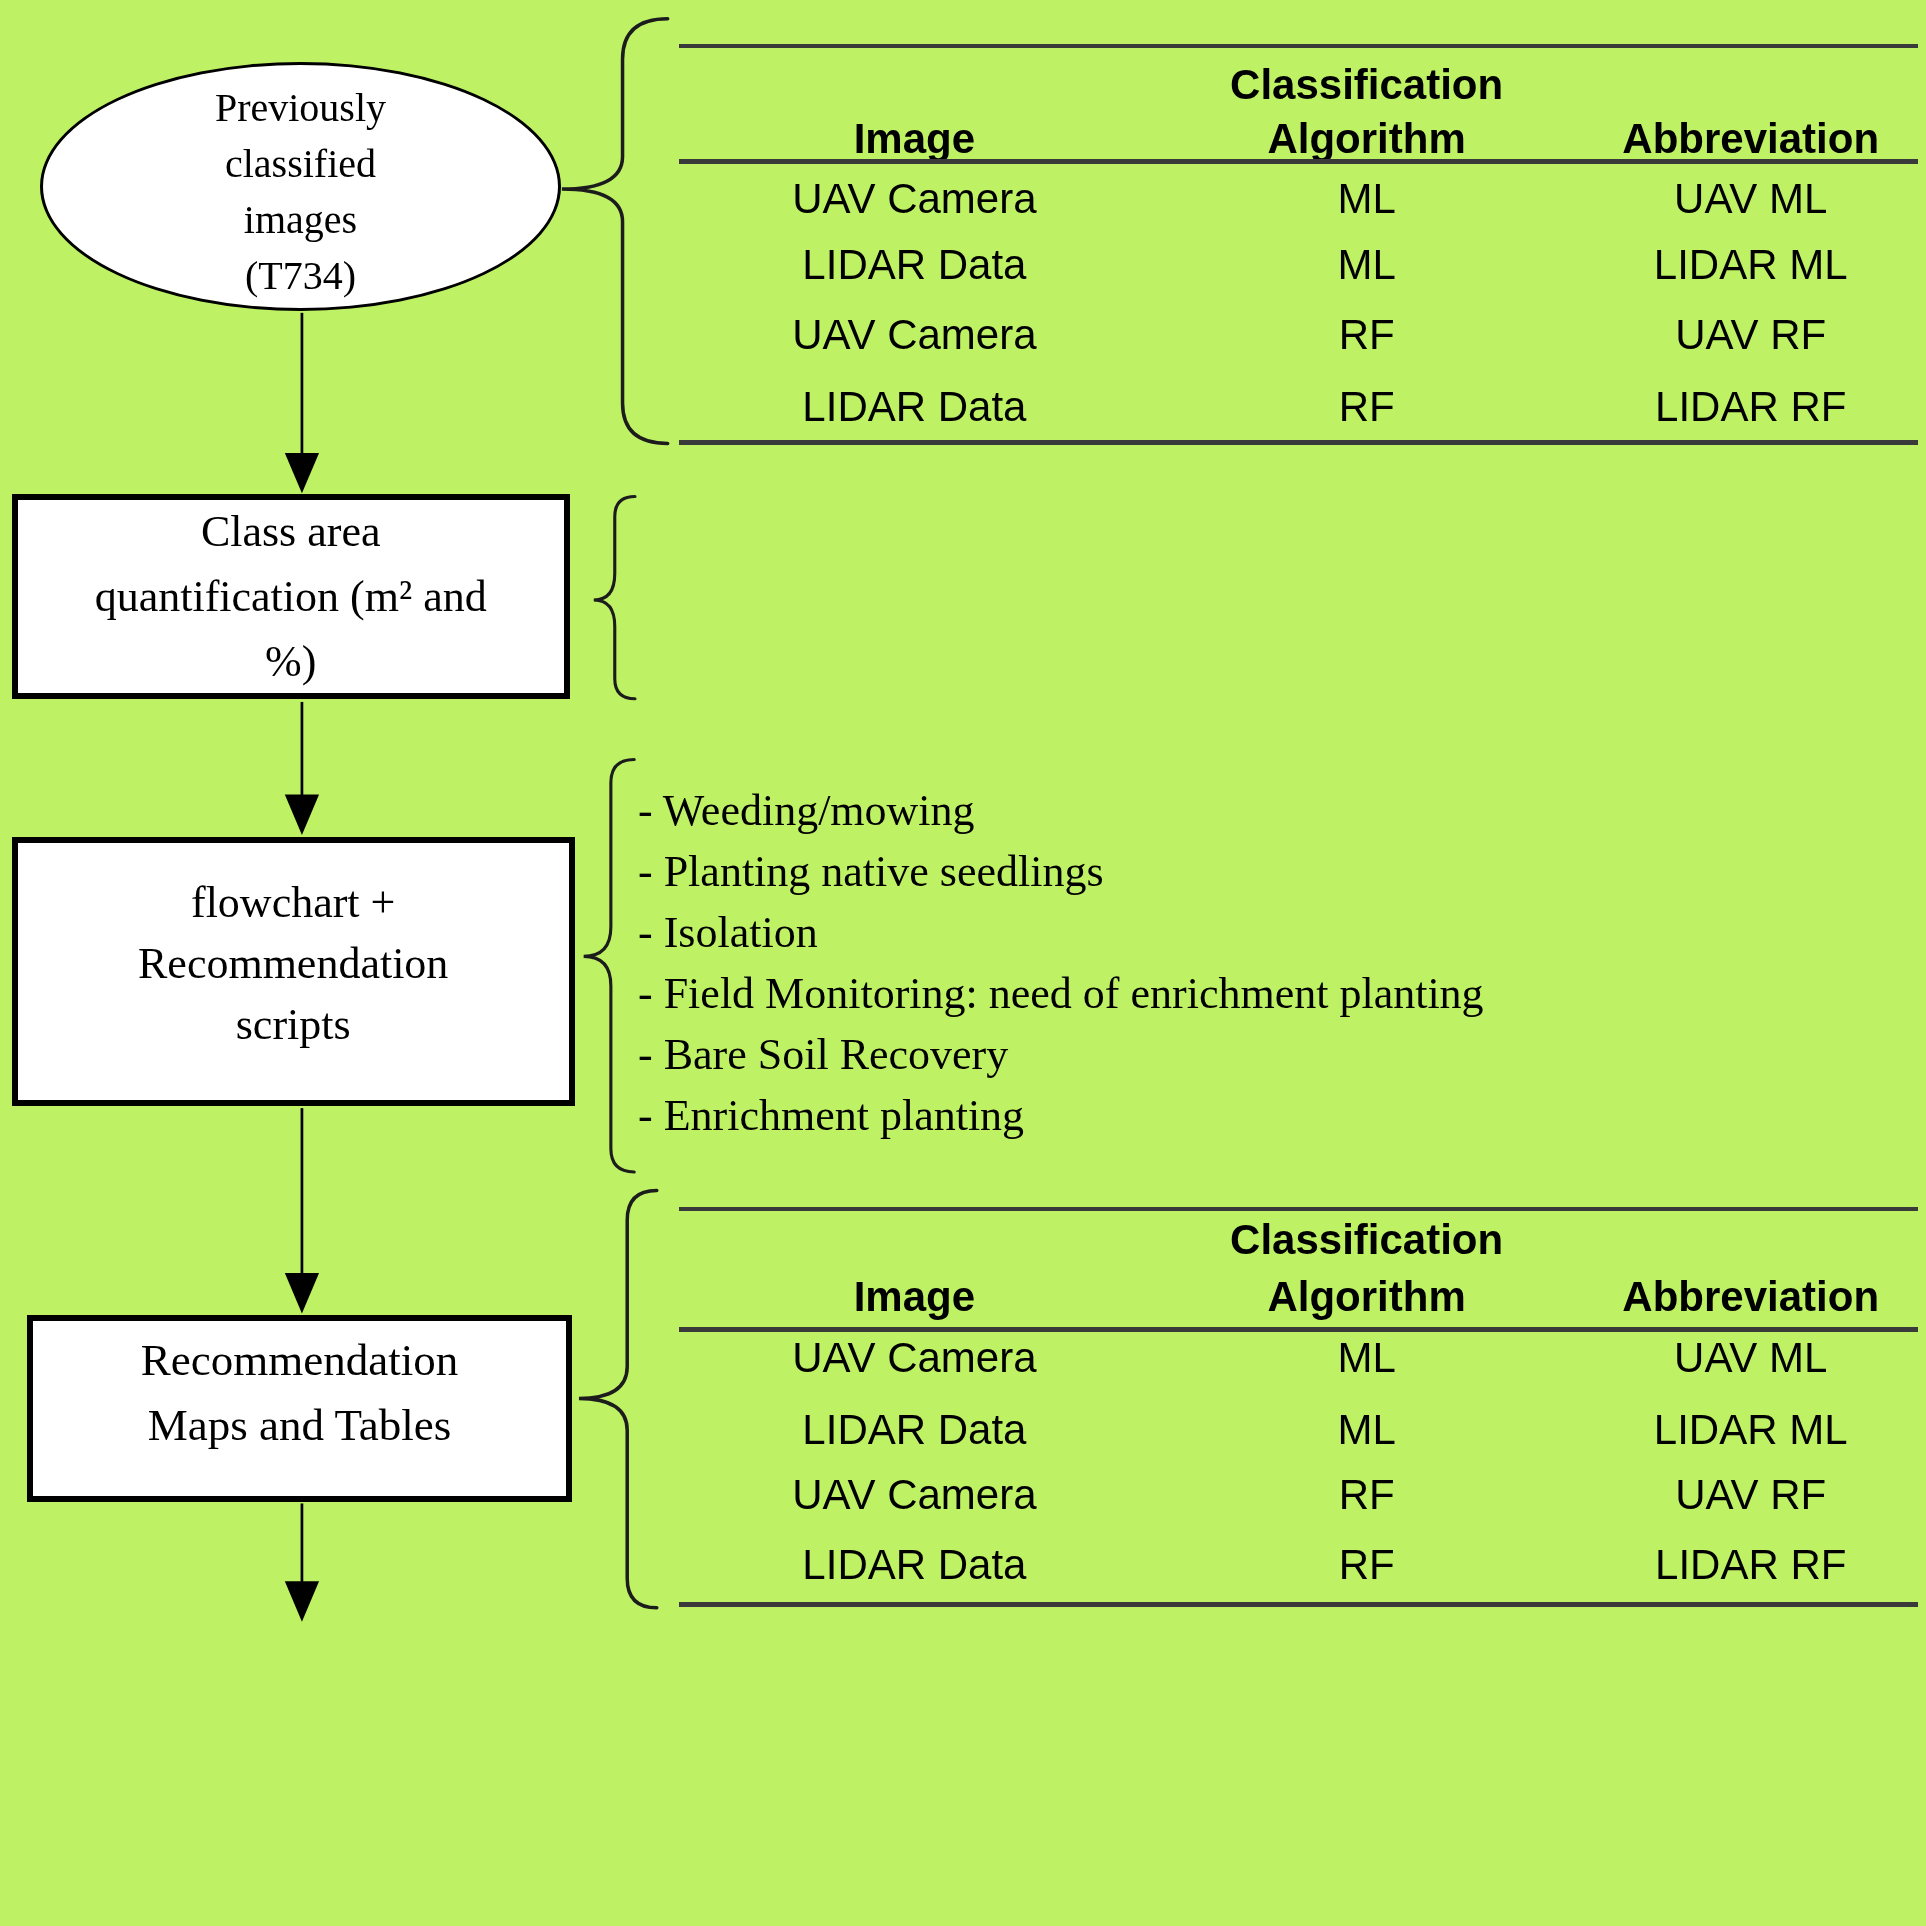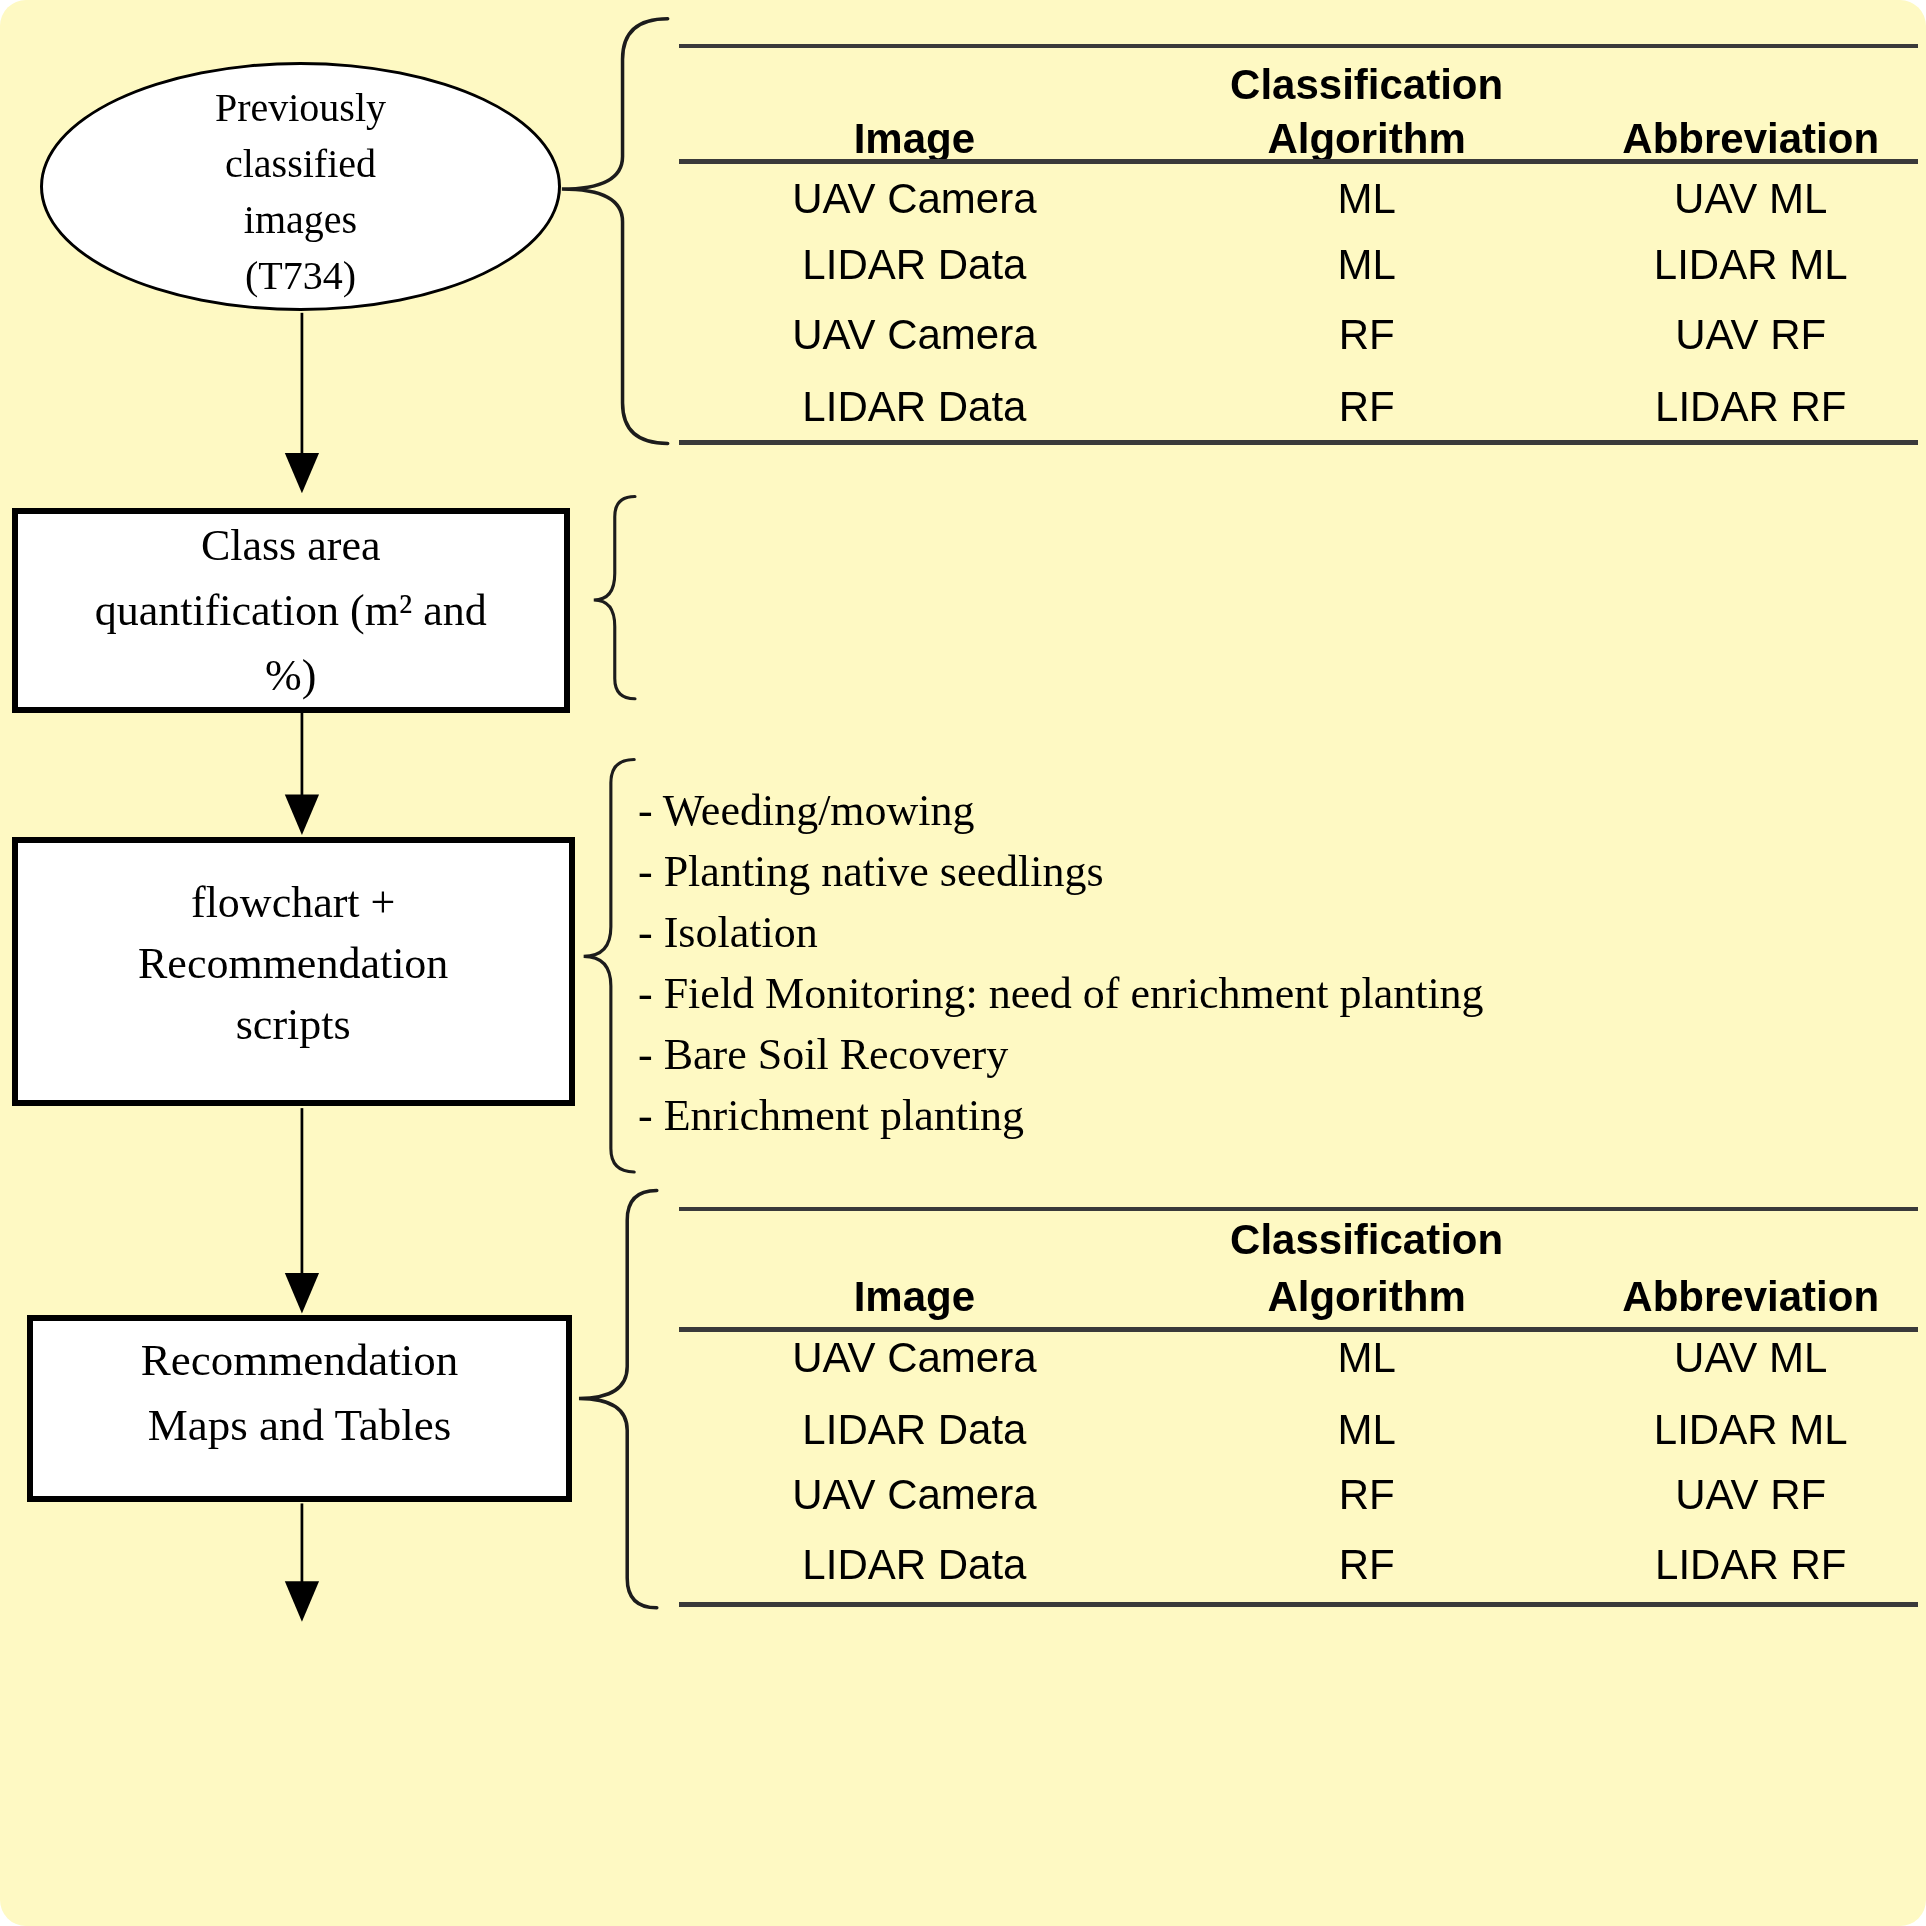--- a/index.html
+++ b/index.html
@@ -1,25 +1,25 @@
 <!DOCTYPE html>
 <html style="font-size:12.5px"><head>
 <meta charset="utf-8">
 <style>
   html,body{margin:0;padding:0;background:#fff;}
-  .canvas{position:relative;width:1926px;height:1926px;background:#fef9c3;
-          font-family:"Liberation Serif","DejaVu Serif",serif;color:#000;overflow:hidden;border-radius:26px;}
+  .canvas{position:relative;width:1926px;height:1926px;background:#bef264;
+          font-family:"Liberation Serif","DejaVu Serif",serif;color:#000;overflow:hidden;}
   .overlay{position:absolute;left:0;top:0;width:1926px;height:1926px;}
   .node{position:absolute;display:flex;flex-direction:column;justify-content:center;
         align-items:center;text-align:center;box-sizing:border-box;background:#fff;}
   .ellipse{border:3.9px solid #000;border-radius:50%;}
   .rect{border:6.2px solid #000;}
   .ln{display:block;white-space:nowrap;}
   .n-ellipse-top{left:40px;top:62px;width:521px;height:249px;font-size:40px;line-height:56px;padding-top:11px;}
-  .n-box-classarea{left:11.7px;top:494px;width:558px;height:205px;font-size:44px;line-height:65px;margin-top:14px;}
+  .n-box-classarea{left:11.7px;top:494px;width:558px;height:205px;font-size:44px;line-height:65px;}
   .n-box-decision{left:11.7px;top:837px;width:563px;height:269px;font-size:44px;line-height:61px;padding-bottom:15.6px;}
   .n-box-recommend{left:27px;top:1315px;width:545px;height:187px;font-size:45px;line-height:65px;padding-bottom:31px;}
   .n-ellipse-bottom{left:29px;top:1621px;width:525px;height:276px;font-size:44px;line-height:67px;}
   .sidelist{position:absolute;font-size:44px;}
   .sidelist .li{display:flex;align-items:center;white-space:nowrap;}
   .list-classes{left:650px;top:507px;}
   .list-classes .li{height:62px;}
   .list-actions{left:638px;top:780px;}
   .list-actions .li{height:61px;}
   .dtable{position:absolute;left:679px;width:1239px;

